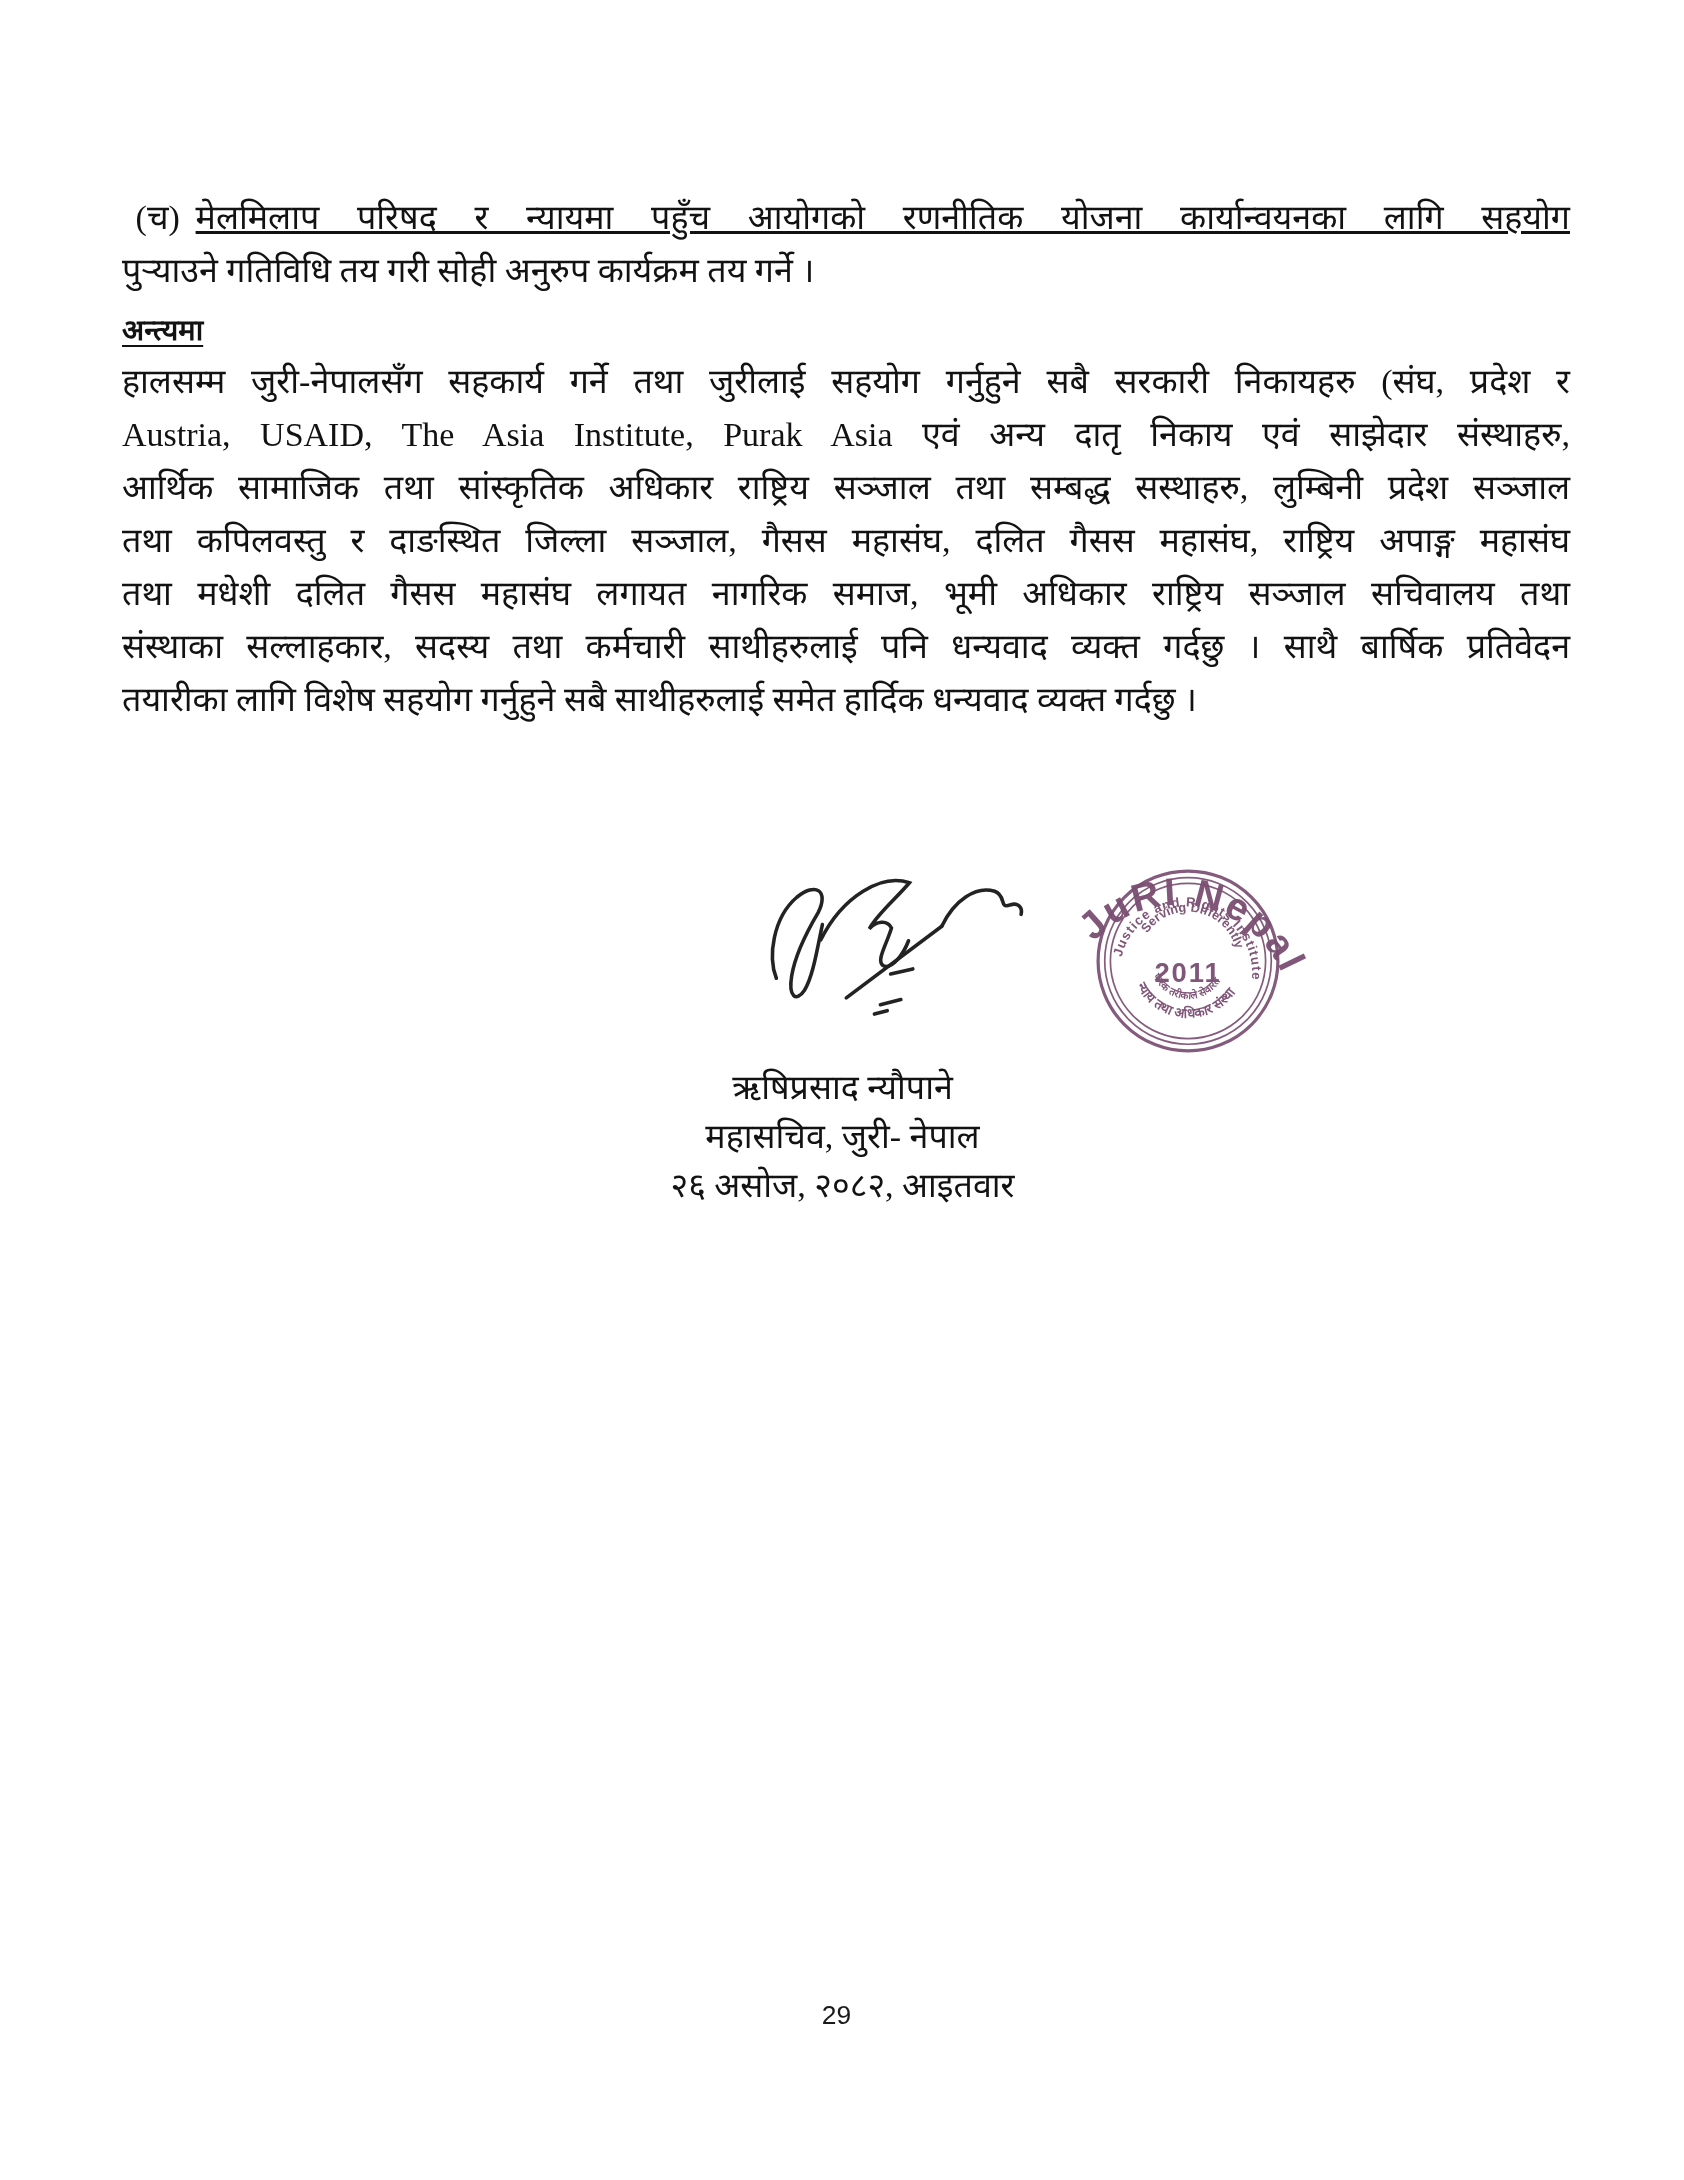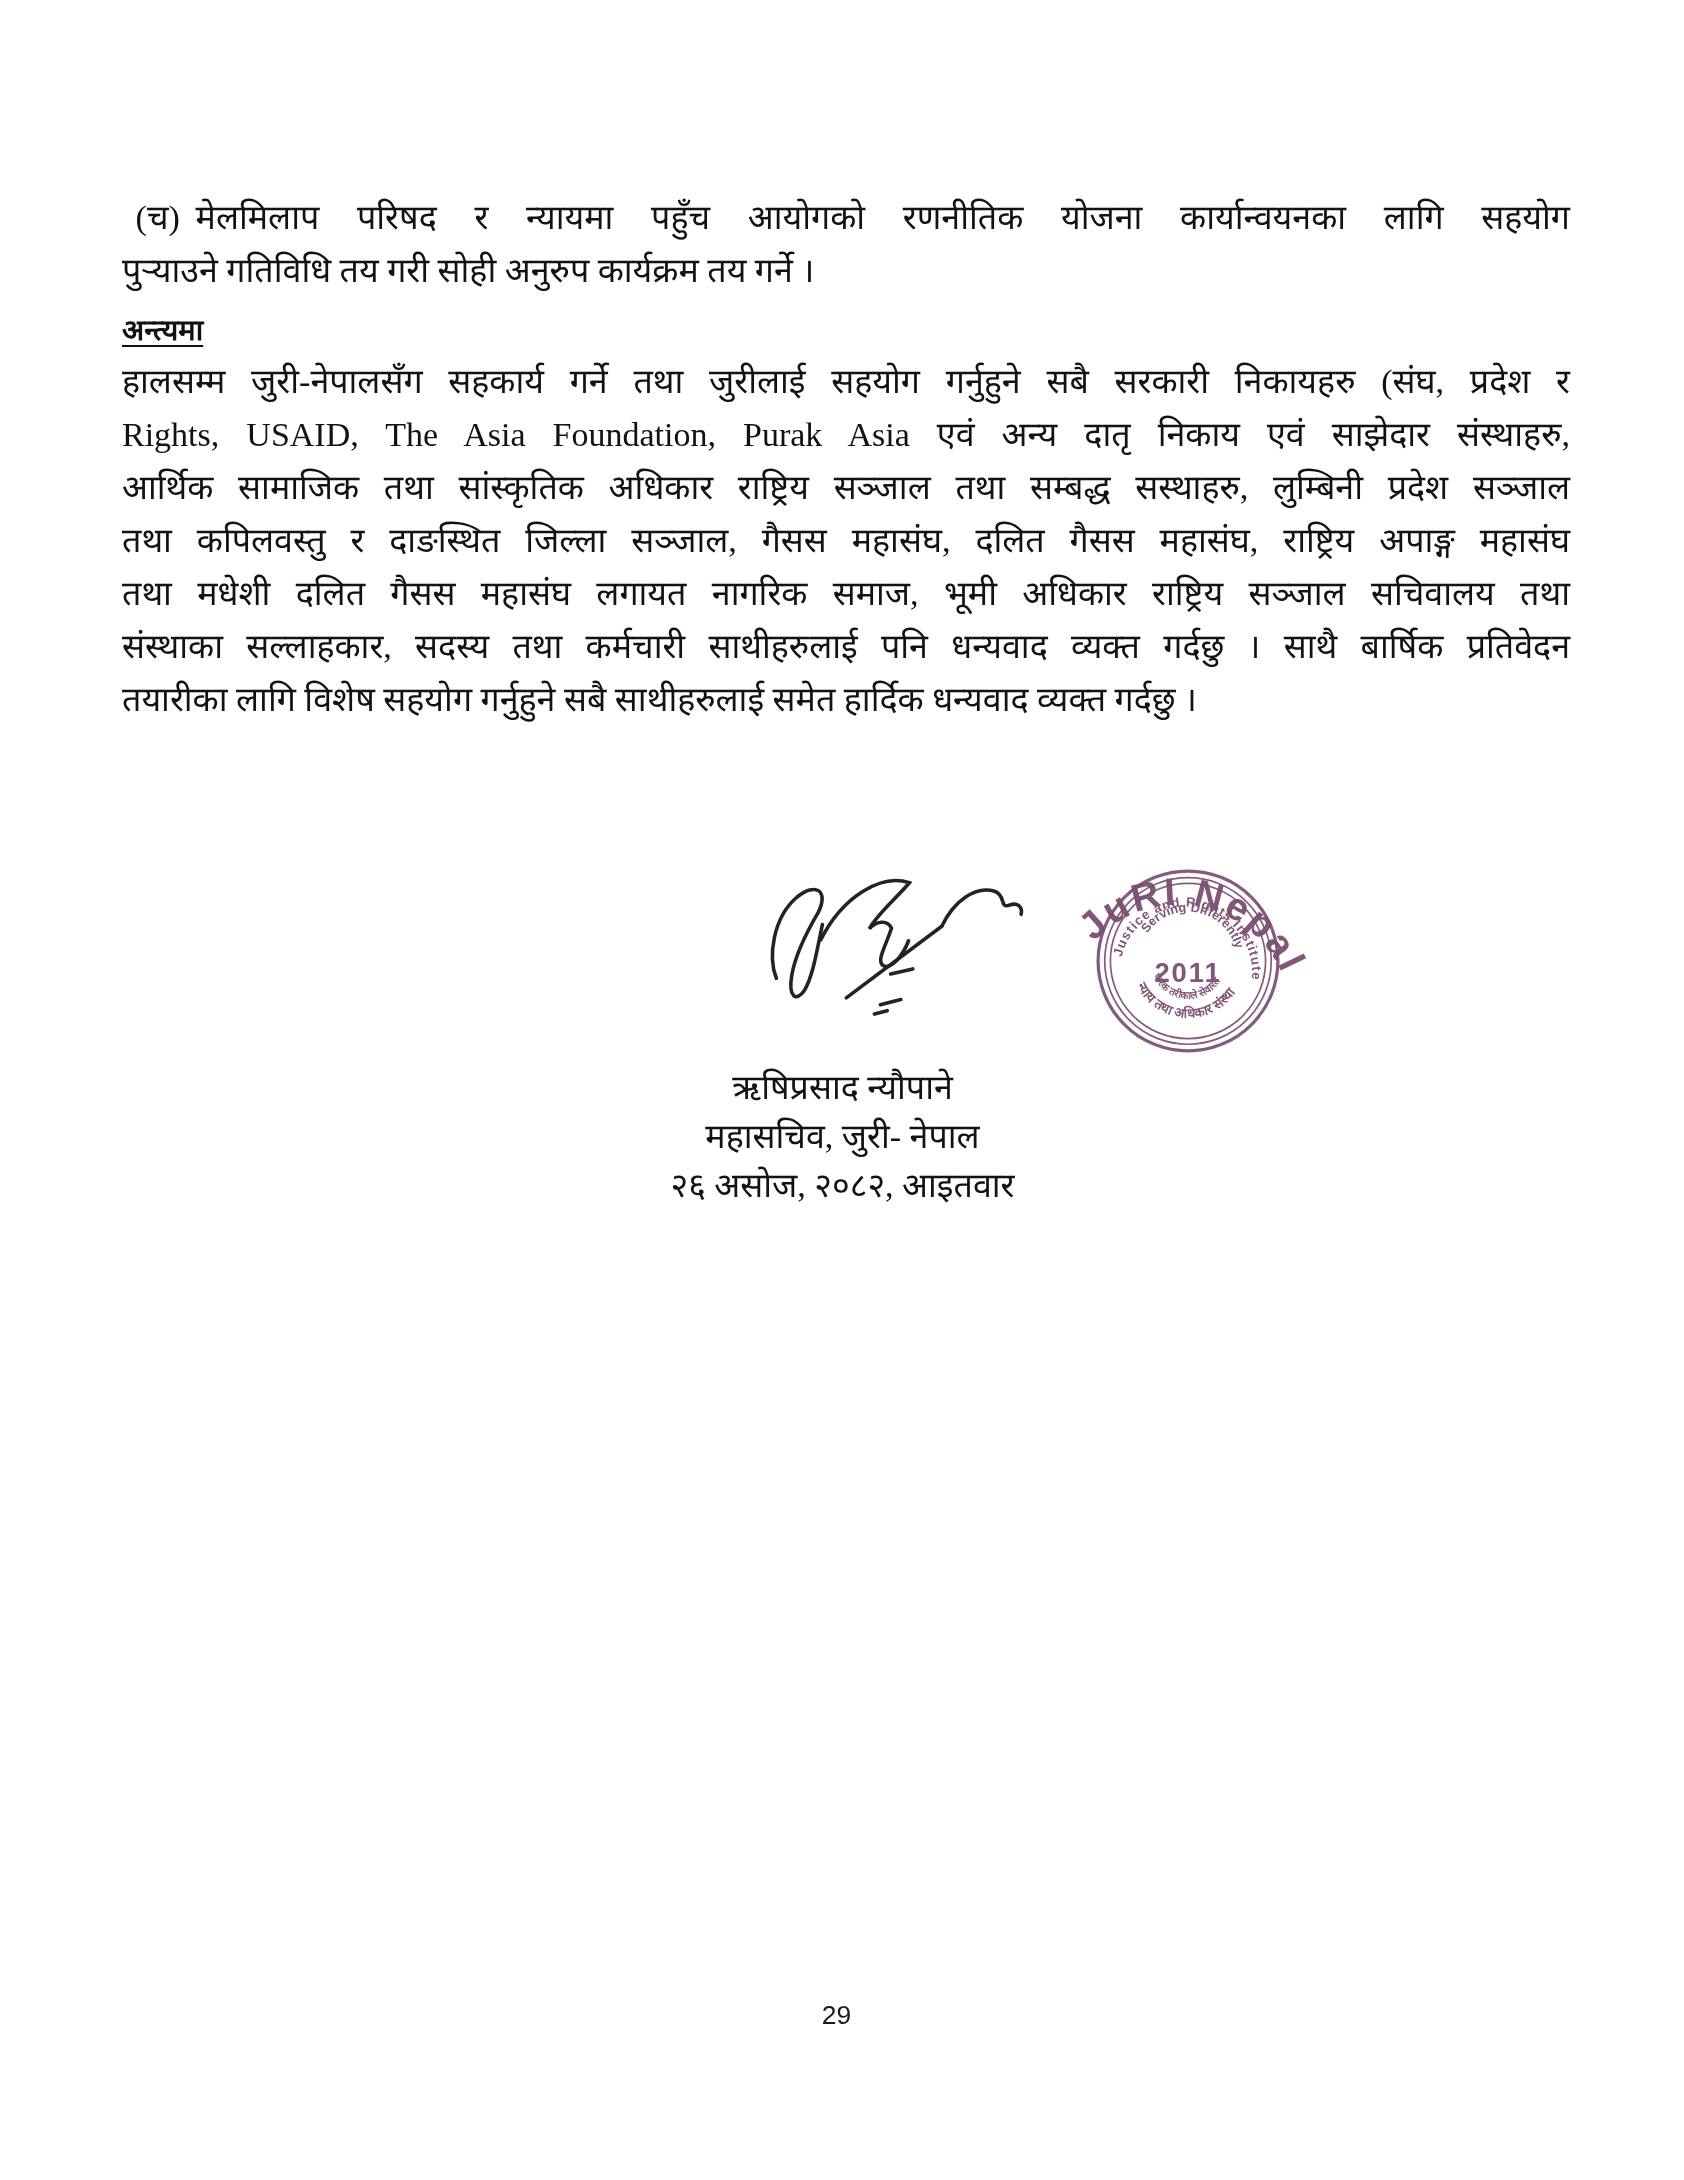--- a/index.html
+++ b/index.html
@@ -14,21 +14,21 @@
   .textblock{
     position:absolute;
     left:122px;
     width:1448px;
     font-size:34px;
     line-height:47px;
   }
   .clause{top:194px;}
   .clause-line1{display:flex;}
   .clause-label{flex:0 0 60px;padding-left:13.6px;}
-  .clause-body{flex:1;text-align:justify;text-align-last:justify;}
+  .clause-body{flex:1;text-align:justify;text-align-last:justify;text-decoration:underline;}
   .heading{
     position:absolute;left:122px;top:307px;
     font-size:29px;line-height:47px;font-weight:bold;
     text-decoration:underline;
     text-underline-offset:5.1px;
   }
   .closing{top:352px;}
   .pline{height:47px;white-space:nowrap;margin-top:6px;}
   .pline.j{white-space:normal;text-align:justify;text-align-last:justify;}
   .pline.l{text-align:left;}
@@ -56,21 +56,21 @@
       <span class="clause-label">(च)</span>
       <span class="clause-body">मेलमिलाप परिषद र न्यायमा पहुँच आयोगको रणनीतिक योजना कार्यान्वयनका लागि सहयोग</span>
     </div>
     <div class="pline l">पुर्‍याउने गतिविधि तय गरी सोही अनुरुप कार्यक्रम तय गर्ने ।</div>
   </div>
 
   <div class="heading">अन्त्यमा</div>
 
   <div class="textblock closing">
     <div class="pline j">हालसम्म जुरी-नेपालसँग सहकार्य गर्ने तथा जुरीलाई सहयोग गर्नुहुने सबै सरकारी निकायहरु (संघ, प्रदेश र</div>
-    <div class="pline j">Rights, USAID, The Asia Foundation, Purak Asia एवं अन्य दातृ निकाय एवं साझेदार संस्थाहरु,</div>
+    <div class="pline j">Austria, USAID, The Asia Institute, Purak Asia एवं अन्य दातृ निकाय एवं साझेदार संस्थाहरु,</div>
     <div class="pline j">आर्थिक सामाजिक तथा सांस्कृतिक अधिकार राष्ट्रिय सञ्जाल तथा सम्बद्ध सस्थाहरु, लुम्बिनी प्रदेश सञ्जाल</div>
     <div class="pline j">तथा कपिलवस्तु र दाङस्थित जिल्ला सञ्जाल, गैसस महासंघ, दलित गैसस महासंघ, राष्ट्रिय अपाङ्ग महासंघ</div>
     <div class="pline j">तथा मधेशी दलित गैसस महासंघ लगायत नागरिक समाज, भूमी अधिकार राष्ट्रिय सञ्जाल सचिवालय तथा</div>
     <div class="pline j">संस्थाका सल्लाहकार, सदस्य तथा कर्मचारी साथीहरुलाई पनि धन्यवाद व्यक्त गर्दछु । साथै बार्षिक प्रतिवेदन</div>
     <div class="pline l">तयारीका लागि विशेष सहयोग गर्नुहुने सबै साथीहरुलाई समेत हार्दिक धन्यवाद व्यक्त गर्दछु ।</div>
   </div>
 
   <svg class="sig-ink" width="307" height="175" viewBox="0 0 360 205" fill="none" stroke="#232323" stroke-width="4.2" stroke-linecap="round">
     <path d="M18,155 C8,130 14,84 42,60 C64,42 80,52 67,78 C54,100 40,128 36,152 C32,176 41,184 51,169 C61,153 66,120 72,92"></path>
     <path d="M70,110 C96,58 142,32 174,43 C158,62 136,80 127,97 C135,88 148,86 153,96 C147,116 135,134 143,140 C153,146 167,127 173,111"></path>

